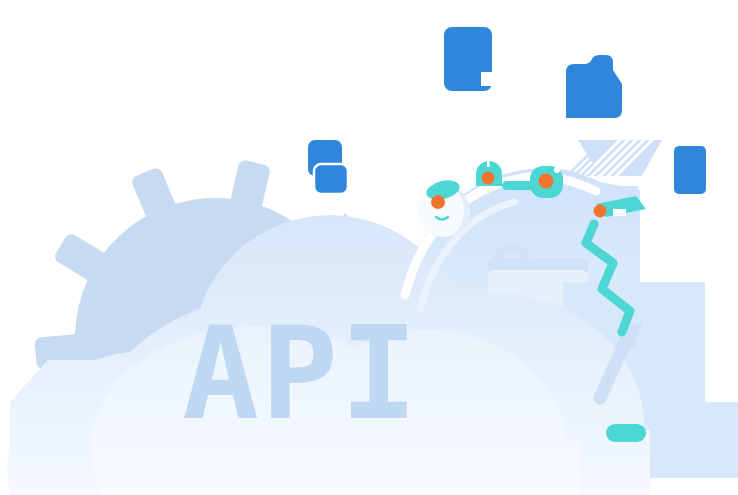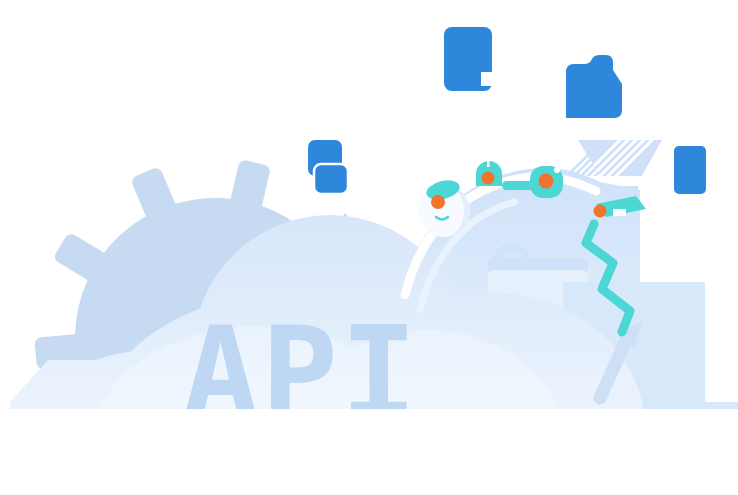--- a/index.html
+++ b/index.html
@@ -1,17 +1,17 @@
 <!DOCTYPE html>
 <html style="--background: #ffffff; --document-blue: #2e87db; --robot-teal: #4cd7d4; --robot-eye-orange: #f0742e; --gear-blue: #c6daf2; --cloud-top: #d7e6fa; --cloud-bottom: #f4f9fe; --cloud-inner-top: #e9f2fd; --cloud-inner-bottom: #f8fbff; --cloud-right: #cfe2f9; --cloud-right-light: #e6f0fc; --api-text: #bed7f2; --hexagon-white: #ffffff; --funnel-blue: #cfe0f8; --accent-blue-block: #d8e8fb; --arrow-blue: #cde0f6;"><head>
 <meta charset="utf-8">
 <style>
   html,body{margin:0;padding:0;background:#fff;}
   .stage{
-    position:relative;width:738px;height:409px;overflow:hidden;
+    position:relative;width:738px;height:495px;overflow:hidden;
     background:var(--background,#fff);
     font-family:"DejaVu Sans","Liberation Sans",sans-serif;
   }
   svg{position:absolute;inset:0;display:block;}
 
   
   .f-gear{fill:var(--gear-blue);}
   .f-hex{fill:var(--hexagon-white);}
   .f-doc{fill:var(--document-blue);}
   .f-teal{fill:var(--robot-teal);}

